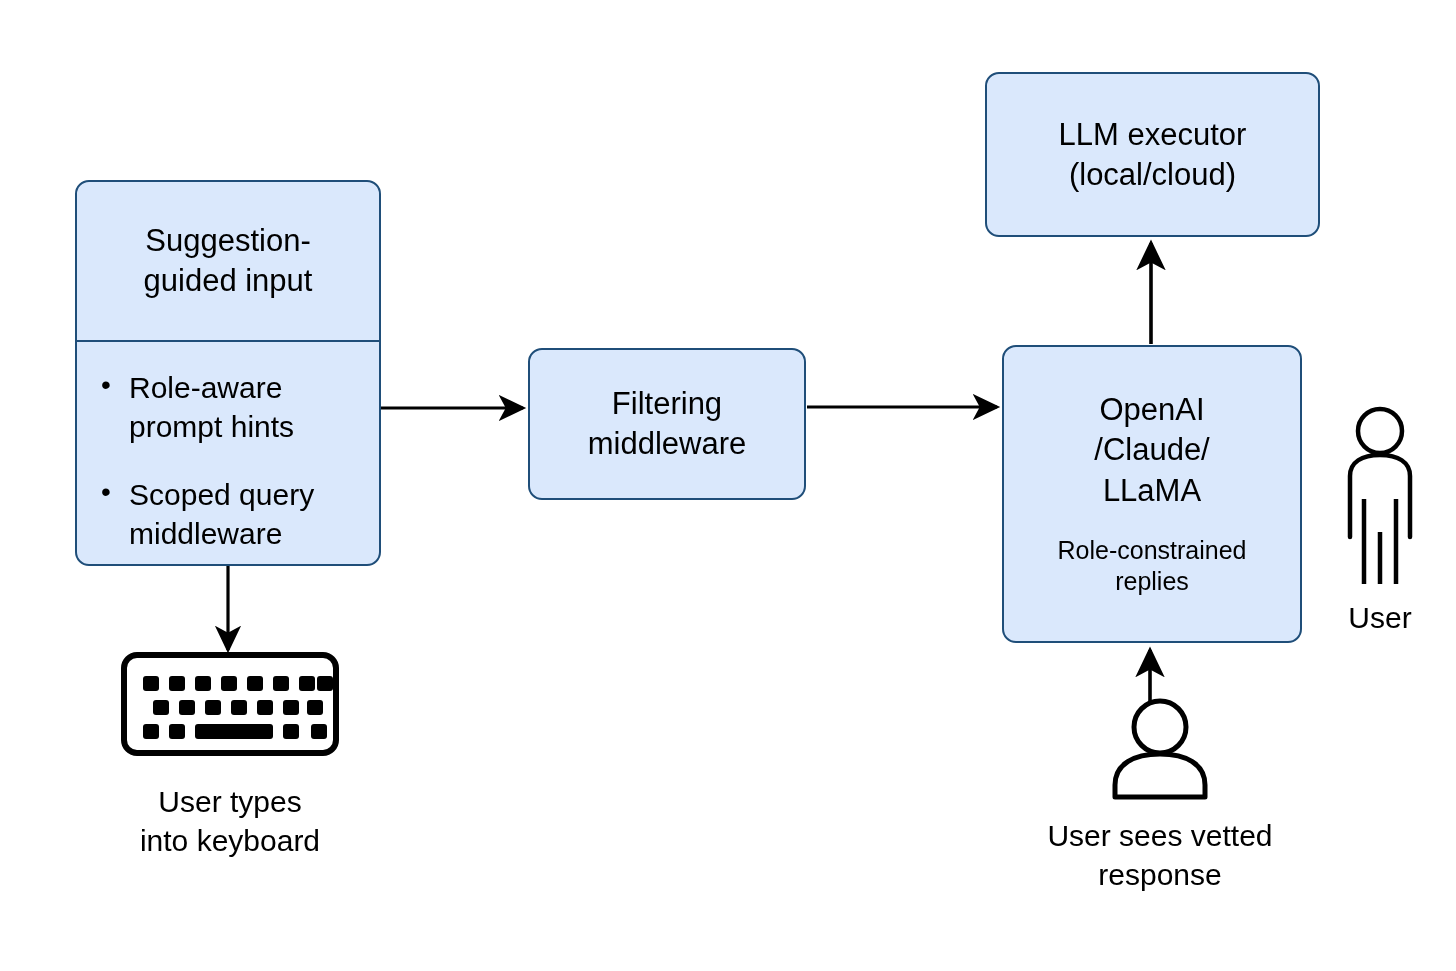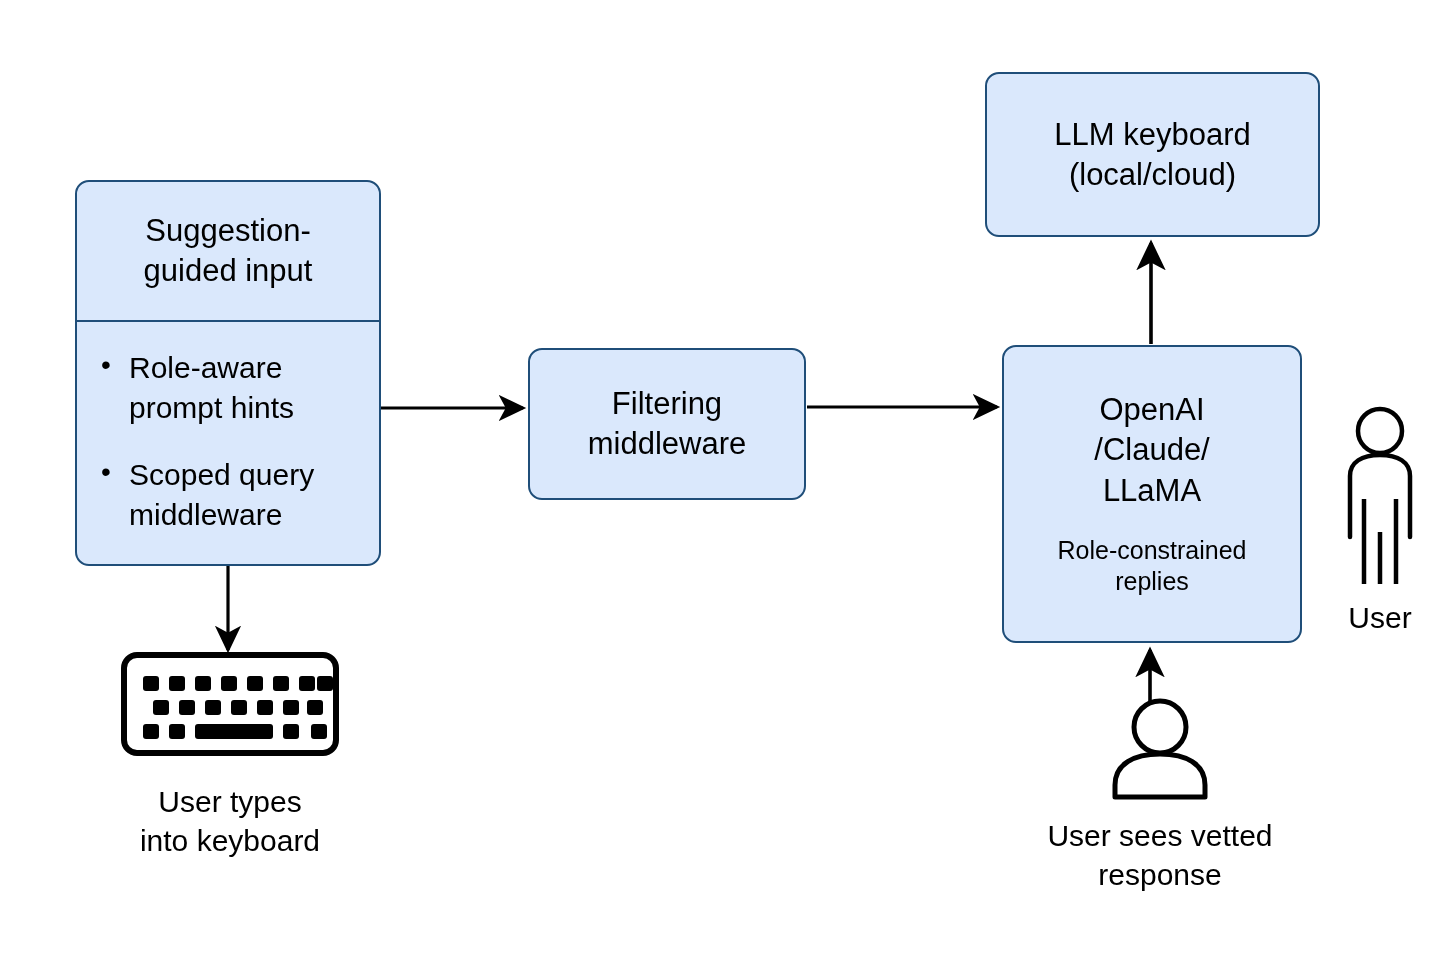--- a/index.html
+++ b/index.html
@@ -42,21 +42,21 @@
 
   
   #box-input {
     left: 75px;
     top: 180px;
     width: 306px;
     height: 386px;
     padding: 0;
   }
   #box-input .header {
-    height: 140px;
+    height: 160px;
     box-sizing: border-box;
     border-bottom: 2px solid #1f4e79;
     display: flex;
     align-items: center;
     justify-content: center;
     padding: 0 14px;
   }
   #box-input .header .node-title {
     font-size: 31px;
     line-height: 1.3;
@@ -206,21 +206,21 @@
 
   <div class="node" id="box-models">
     <div class="node-title">OpenAI
 /Claude/
 LLaMA</div>
     <div class="sub-note">Role-constrained
 replies</div>
   </div>
 
   <div class="node" id="box-executor">
-    <div class="node-title">LLM keyboard
+    <div class="node-title">LLM executor
 (local/cloud)</div>
   </div>
 
   <div class="icon-group" id="grp-keyboard">
     <svg width="218" height="104" viewBox="0 0 218 104" xmlns="http://www.w3.org/2000/svg">
       <rect x="3" y="3" width="212" height="98" rx="13" ry="13" fill="#ffffff" stroke="#000000" stroke-width="6"></rect>
 
       <rect x="22" y="24" width="16" height="15" rx="3" fill="#000000"></rect>
       <rect x="48" y="24" width="16" height="15" rx="3" fill="#000000"></rect>
       <rect x="74" y="24" width="16" height="15" rx="3" fill="#000000"></rect>

